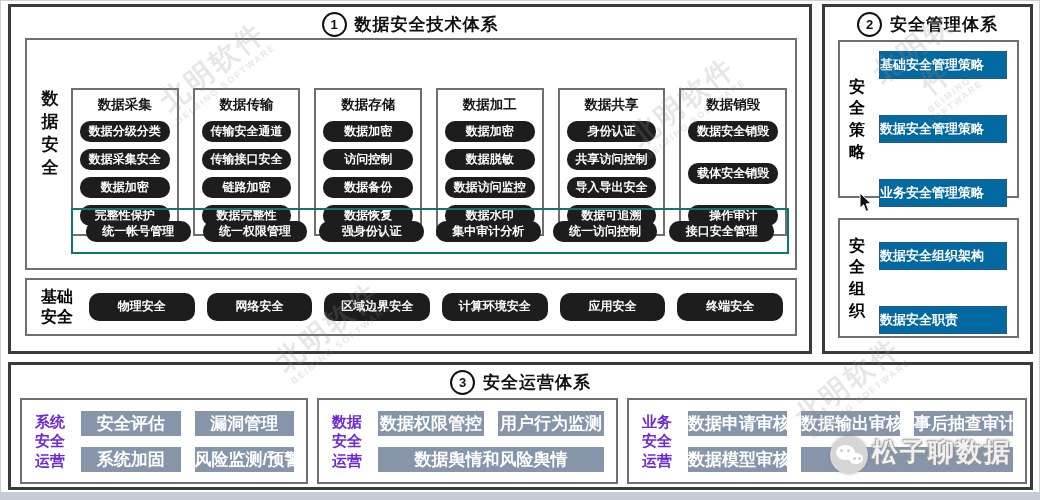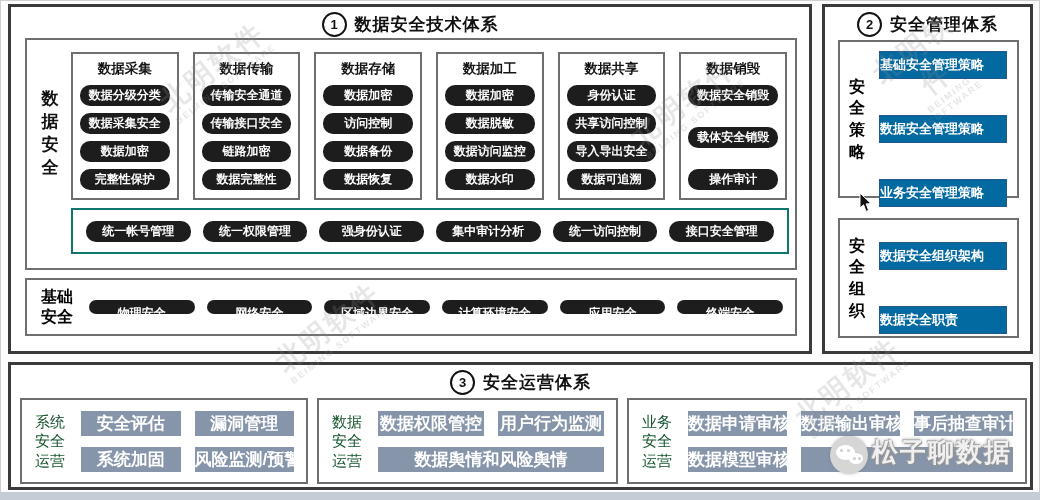--- a/index.html
+++ b/index.html
@@ -19,52 +19,52 @@
                 font-size:13px; font-weight:bold; letter-spacing:0; flex:0 0 auto; }
 
   .inner { position:absolute; border:2px solid #6f6f6f; box-sizing:border-box; background:transparent; }
 
   
   #innerA { left:14px; top:31px; width:772px; height:232px; }
   .v-label { position:absolute; font-weight:bold; color:#111; width:18px;
              word-break:break-all; line-height:1.35; text-align:center; }
   #vlabelA { left:14px; top:48px; font-size:17px; }
   .cols { position:absolute; left:44px; top:12px; right:8px; display:flex; gap:14px; }
-  .col { flex:1; border:2px solid #6f6f6f; height:148px; background:#fff; box-sizing:border-box; }
+  .col { flex:1; border:2px solid #6f6f6f; height:148px; background:#fff; box-sizing:border-box;margin-top:36px; }
   .col-h { text-align:center; font-size:13.5px; font-weight:bold; color:#141414; padding-top:6px; }
   .ditem { background:#1d1d1d; color:#fff; font-size:12px; font-weight:bold; text-align:center;
            height:21px; line-height:21px; margin:7px 7px 0; white-space:nowrap; overflow:hidden;border-radius:10px; }
   .mt-lg { margin-top:21px !important; }
   .unified { position:absolute; left:44px; right:6px; top:168px; height:46px;
              border:2px solid #0f766e; display:flex; align-items:center; gap:12px;
              padding:0 13px; box-sizing:border-box; }
   .unified .ditem { flex:1; margin:0; }
   #boxB { left:14px; top:271px; width:772px; height:58px; display:flex; align-items:center;
           gap:12px; padding:0 12px 0 14px; }
   #vlabelB { position:static; width:36px; font-size:16px; font-weight:bold; line-height:1.25;
              word-break:break-all; flex:0 0 auto; }
-  #boxB .ditem { flex:1; margin:0; height:14px; line-height:26px; }
+  #boxB .ditem { flex:1; margin:0; height:28px; line-height:26px; }
 
   
   #innerC { left:13px; top:33px; width:181px; height:158px; display:flex; align-items:center; }
   #innerD { left:13px; top:211px; width:181px; height:120px; display:flex; align-items:center; }
   .v-label-s { width:18px; margin-left:8px; font-size:16px; font-weight:bold; line-height:1.35;
                word-break:break-all; text-align:center; flex:0 0 auto; }
   .bstack { flex:1; display:flex; flex-direction:column; gap:16px; margin:0 10px 0 13px; }
   .bitem { background:#0369a1; color:#fff; font-size:13px; font-weight:bold; text-align:left;
            height:26px; line-height:26px; white-space:nowrap; overflow:hidden;
            border:1px solid #24578a;margin-top:20px; }
 
   
   .op-panel { position:absolute; top:33px; height:86px; border:2px solid #6f6f6f;
               display:flex; align-items:center; box-sizing:border-box; }
   #panelA { left:9px;   width:288px; }
   #panelB { left:306px; width:301px; }
   #panelC { left:616px; width:400px; }
-  .op-label { width:32px; margin-left:13px; font-size:15px; font-weight:normal; color:#14532d;
+  .op-label { width:32px; margin-left:13px; font-size:15px; font-weight:bold; color:#6d28d9;
               line-height:1.3; word-break:break-all; flex:0 0 auto; }
   .grid { flex:1; display:grid; gap:11px 14px; margin:0 12px 0 14px; }
   .g2 { grid-template-columns:1fr 1fr; }
   .g3 { grid-template-columns:1fr 1fr 1fr; }
   .gitem { background:#8795aa; color:#fff; font-size:17px; font-weight:bold; text-align:center;
            height:25px; line-height:25px; white-space:nowrap; overflow:hidden; }
   .span2 { grid-column:1 / 3; }
   .span23 { grid-column:2 / 4; }
 
   

